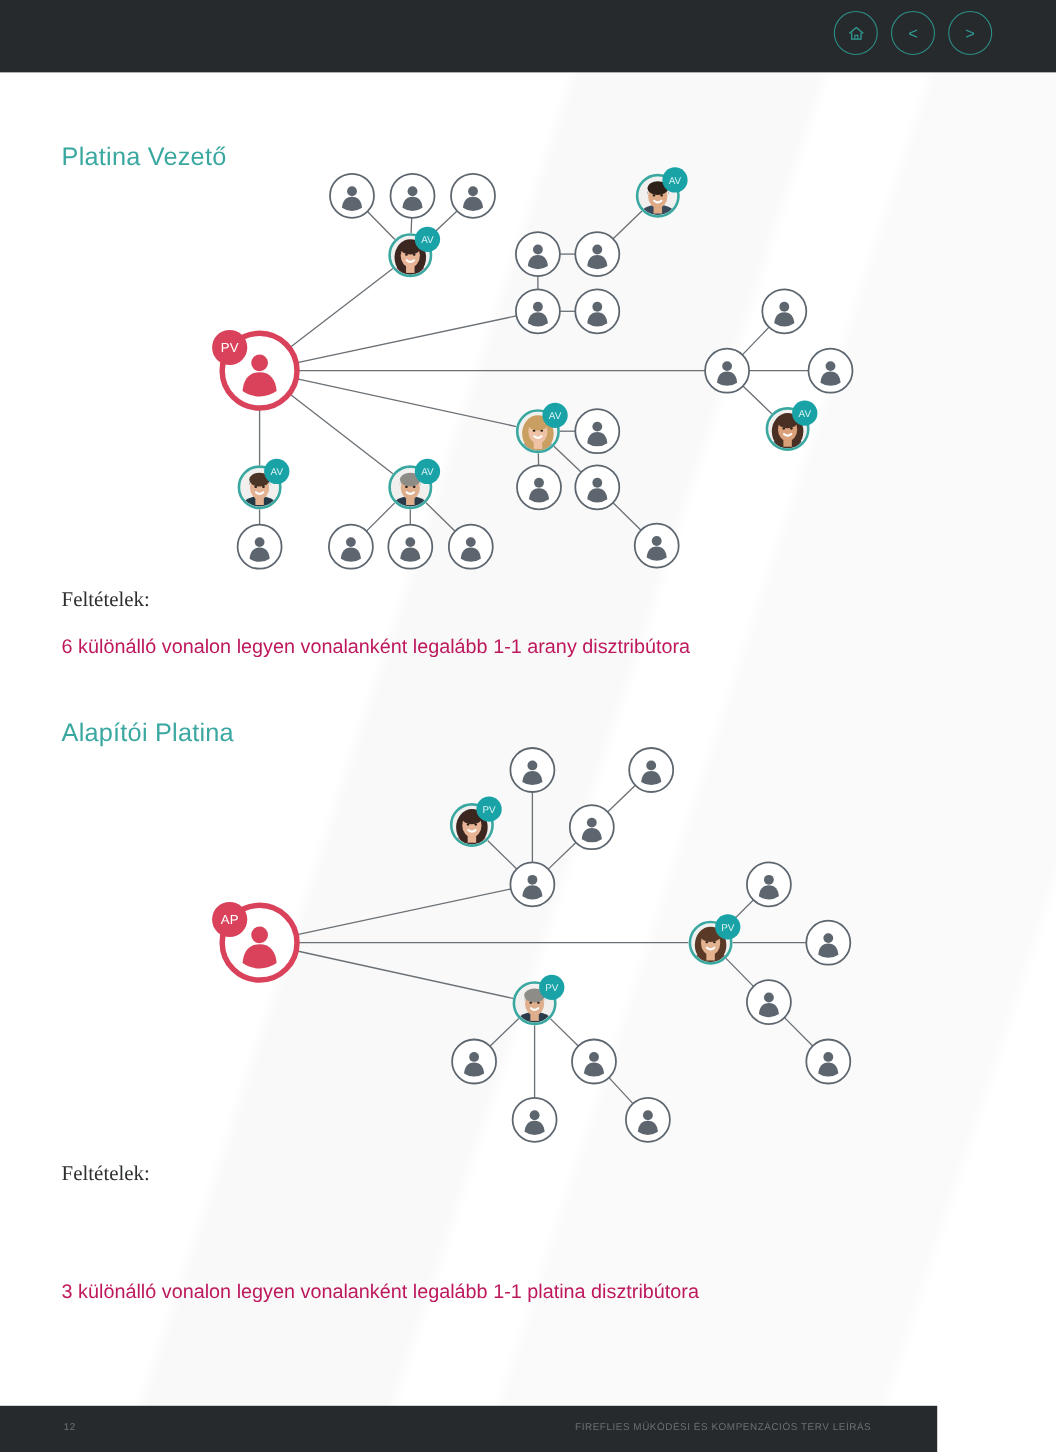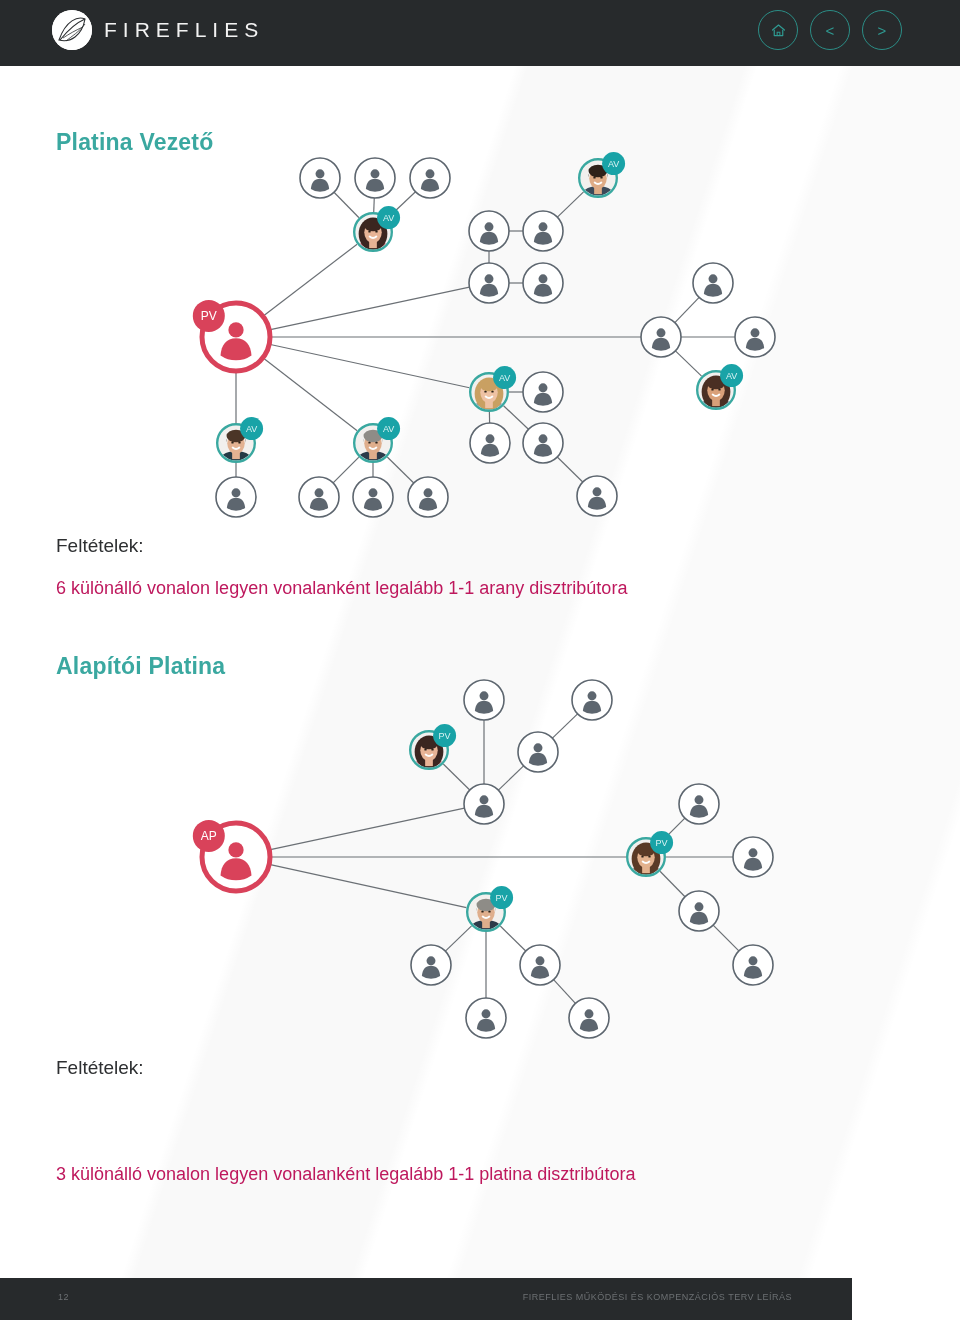--- a/index.html
+++ b/index.html
@@ -49,25 +49,25 @@
                 rgba(0,0,0,0.022) 55%, rgba(0,0,0,0) 56%);
     pointer-events:none;
   }
   .sheen2{
     position:absolute;left:0;top:0;width:960px;height:1212px;
     background:linear-gradient(108deg, rgba(0,0,0,0) 62%, rgba(0,0,0,0.018) 63%,
                 rgba(0,0,0,0.018) 88%, rgba(0,0,0,0) 89%);
     pointer-events:none;
   }
   .h-teal{
-    position:absolute;color:#3aa8a0;font-size:23px;font-weight:700;letter-spacing:0.2px;
+    position:absolute;color:#3aa8a0;font-size:23px;font-weight:400;letter-spacing:0.2px;
     font-family:"Liberation Sans", sans-serif;
   }
   .cond-title{
-    position:absolute;color:#2d2f31;font-size:19px;font-family:Liberation Sans, sans-serif;
+    position:absolute;color:#2d2f31;font-size:19px;font-family:Liberation Serif, serif;
   }
   .cond-text{
     position:absolute;color:#be185d;font-size:18px;font-family:"Liberation Sans", sans-serif;
   }
   .diagram{position:absolute;}
   .diagram svg{display:block;}
   
   .footer{
     position:absolute;left:0;top:1278px;width:852px;height:42px;background:#272a2c;
   }
@@ -75,32 +75,20 @@
     position:absolute;left:58px;top:14px;color:#6c7073;font-size:9px;letter-spacing:0.5px;
   }
   .footer .ft{
     position:absolute;right:60px;top:14px;color:#6c7073;font-size:9px;letter-spacing:0.5px;
   }
 </style>
 </head>
 <body>
 
 <div class="header">
-  <div class="logo-wrap">
-    <span class="logo-mark">
-      <svg width="40" height="40" viewBox="0 0 40 40">
-        <circle cx="20" cy="20" r="20" fill="#ffffff"></circle>
-        <path d="M7 30 C14 10, 26 6, 33 9 C30 26, 18 33, 7 30 Z" fill="none" stroke="#2b2e30" stroke-width="1.1"></path>
-        <path d="M8 30 C16 20, 26 12, 33 9" fill="none" stroke="#2b2e30" stroke-width="1.1"></path>
-        <path d="M11 28 C17 24, 24 20, 31 17" fill="none" stroke="#2b2e30" stroke-width="0.8"></path>
-        <path d="M14 31 C20 26, 27 22, 33 14" fill="none" stroke="#2b2e30" stroke-width="0.8"></path>
-      </svg>
-    </span>
-    <span class="logo-text">FIREFLIES</span>
-  </div>
   <div class="nav">
     <div class="nav-btn">
       <span>
         <svg width="17" height="17" viewBox="0 0 20 20">
           <path d="M3 9.5 L10 3.6 L17 9.5" fill="none" stroke="#2f9a92" stroke-width="1.4" stroke-linecap="round" stroke-linejoin="round"></path>
           <path d="M5 9 L5 16 L15 16 L15 9" fill="none" stroke="#2f9a92" stroke-width="1.4" stroke-linejoin="round"></path>
           <path d="M8.4 16 L8.4 12 L11.6 12 L11.6 16" fill="none" stroke="#2f9a92" stroke-width="1.2"></path>
         </svg>
       </span>
     </div>

